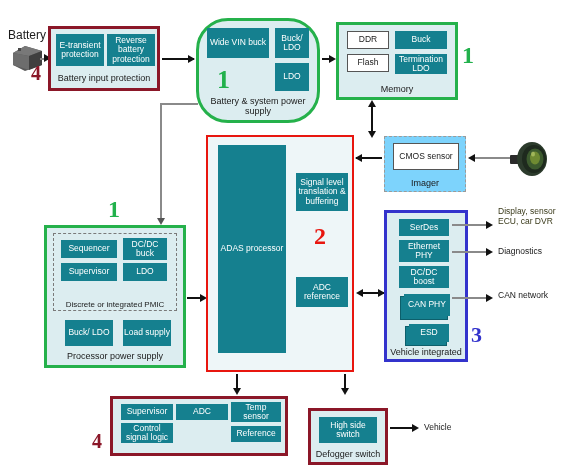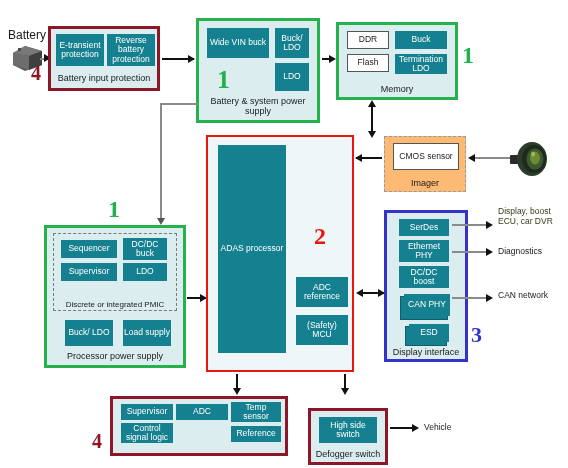--- a/index.html
+++ b/index.html
@@ -15,21 +15,21 @@
   
   .group{
     position:absolute;
     background:#dcedf0;
     box-sizing:border-box;
   }
   .group.green{border:3px solid #25b14b;}
   .group.darkred{border:3px solid #8b1728;}
   .group.red{border:2px solid #e8160f;}
   .group.blue{border:3px solid #3333cc;}
-  .group.dashedgray{border:1px dashed #9a9a9a;background:#fdba74;padding-left:18px;}
+  .group.dashedgray{border:1px dashed #9a9a9a;background:#7dd3fc;padding-left:18px;}
 
   .grouplabel{
     position:absolute;
     left:0;right:0;bottom:2px;
     text-align:center;
     font-size:9px;
     color:#1a1a1a;
     line-height:10px;
   }
 
@@ -119,21 +119,21 @@
 
   <div class="group darkred" style="left:48px;top:26px;width:112px;height:65px;">
     <div class="blk" style="left:5px;top:5px;width:48px;height:32px;">E-transient protection</div>
     <div class="blk" style="left:56px;top:5px;width:48px;height:32px;">Reverse battery protection</div>
     <div class="grouplabel" style="bottom:5px;">Battery input protection</div>
   </div>
 
   <div class="ln" style="left:162px;top:58px;width:32px;height:1.5px;"></div>
   <div class="arrow right" style="left:188px;top:55px;"></div>
 
-  <div class="group green" style="left:196px;top:18px;width:124px;height:105px;">
+  <div class="group green" style="left:196px;top:18px;width:124px;height:105px;border-radius:32px;">
     <div class="blk" style="left:8px;top:7px;width:62px;height:30px;">Wide VIN buck</div>
     <div class="blk" style="left:76px;top:7px;width:34px;height:30px;">Buck/ LDO</div>
     <div class="blk" style="left:76px;top:42px;width:34px;height:28px;">LDO</div>
     <div class="num green" style="left:18px;top:44px;font-size:26px;">1</div>
     <div class="grouplabel" style="bottom:4px;">Battery &amp; system power supply</div>
   </div>
 
   <div class="ln" style="left:322px;top:58px;width:12px;height:1.5px;"></div>
   <div class="arrow right" style="left:329px;top:55px;"></div>
 
@@ -166,23 +166,23 @@
     <div class="blk" style="left:18px;top:92px;width:48px;height:26px;">Buck/ LDO</div>
     <div class="blk" style="left:76px;top:92px;width:48px;height:26px;">Load supply</div>
     <div class="grouplabel" style="bottom:4px;">Processor power supply</div>
   </div>
 
   <div class="ln" style="left:187px;top:297px;width:18px;height:1.5px;"></div>
   <div class="arrow right" style="left:200px;top:294px;"></div>
 
   <div class="group red" style="left:206px;top:135px;width:148px;height:237px;background:#eef6f8;">
     <div class="blk" style="left:10px;top:8px;width:68px;height:208px;">ADAS processor</div>
+    <div class="blk" style="left:88px;top:36px;width:52px;height:38px;">Signal level translation &amp; buffering</div>
     <div class="num red" style="left:106px;top:86px;font-size:24px;">2</div>
     <div class="blk" style="left:88px;top:140px;width:52px;height:30px;">ADC reference</div>
-    <div class="blk" style="left:88px;top:178px;width:52px;height:30px;">(Safety) MCU</div>
   </div>
 
   <div class="ln" style="left:356px;top:157px;width:26px;height:1.5px;"></div>
   <div class="arrow left" style="left:355px;top:154px;"></div>
 
   <div class="group dashedgray" style="left:384px;top:136px;width:82px;height:56px;">
     <div class="blk white" style="left:8px;top:6px;width:66px;height:27px;">CMOS sensor</div>
     <div class="grouplabel" style="bottom:3px;">Imager</div>
   </div>
 
@@ -201,27 +201,27 @@
   <div class="ln" style="left:358px;top:292px;width:26px;height:1.5px;"></div>
   <div class="arrow left" style="left:356px;top:289px;"></div>
   <div class="arrow right" style="left:378px;top:289px;"></div>
 
   <div class="group blue" style="left:384px;top:210px;width:84px;height:152px;">
     <div class="blk" style="left:12px;top:6px;width:50px;height:17px;">SerDes</div>
     <div class="blk" style="left:12px;top:27px;width:50px;height:22px;">Ethernet PHY</div>
     <div class="blk" style="left:12px;top:53px;width:50px;height:22px;">DC/DC boost</div>
     <div class="blk shadow" style="left:17px;top:81px;width:46px;height:22px;">CAN PHY</div>
     <div class="blk shadow" style="left:22px;top:111px;width:40px;height:18px;">ESD</div>
-    <div class="grouplabel" style="bottom:2px;">Display interface</div>
+    <div class="grouplabel" style="bottom:2px;">Vehicle integrated</div>
   </div>
   <div class="num blue" style="left:471px;top:322px;font-size:22px;">3</div>
 
   <div class="ln gray" style="left:452px;top:224px;width:38px;height:1.5px;"></div>
   <div class="arrow right" style="left:486px;top:221px;"></div>
-  <div class="txt" style="left:498px;top:206px;width:66px;color:#3a3a1a;">Display, boost ECU, car DVR</div>
+  <div class="txt" style="left:498px;top:206px;width:66px;color:#3a3a1a;">Display, sensor ECU, car DVR</div>
 
   <div class="ln gray" style="left:452px;top:251px;width:38px;height:1.5px;"></div>
   <div class="arrow right" style="left:486px;top:248px;"></div>
   <div class="txt" style="left:498px;top:246px;width:66px;">Diagnostics</div>
 
   <div class="ln gray" style="left:452px;top:297px;width:38px;height:1.5px;"></div>
   <div class="arrow right" style="left:486px;top:294px;"></div>
   <div class="txt" style="left:498px;top:290px;width:60px;">CAN network</div>
 
   <div class="ln" style="left:236px;top:374px;width:1.5px;height:18px;"></div>

